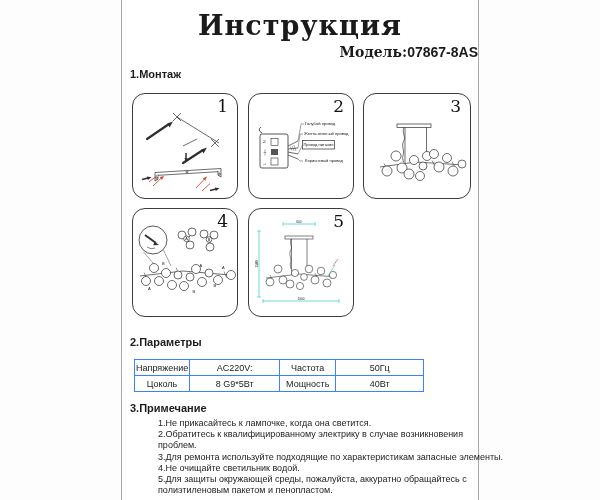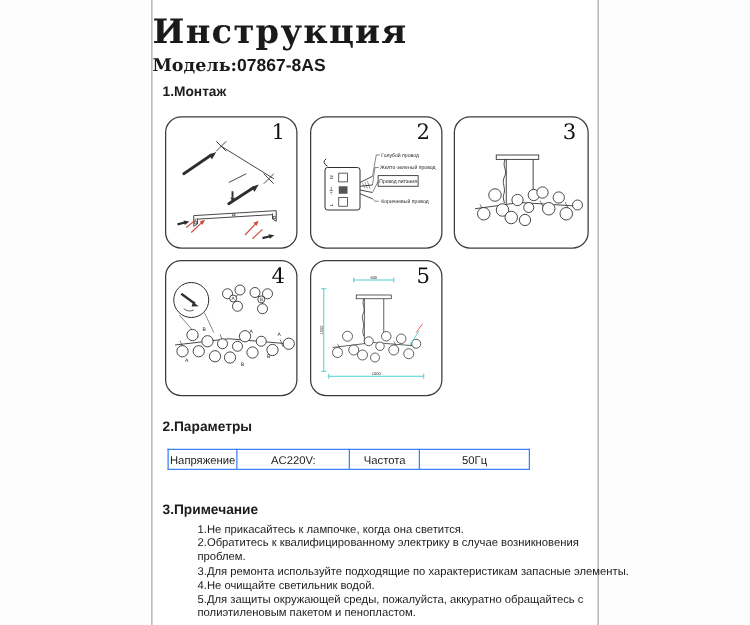--- a/index.html
+++ b/index.html
@@ -1,23 +1,23 @@
 <!DOCTYPE html>
 <html><head>
 <meta charset="utf-8">
 <style>
   html,body{margin:0;padding:0;background:#fdfdfd;}
   .stage{position:relative;width:600px;height:500px;background:#fdfdfd;overflow:hidden;
          font-family:"Liberation Sans",sans-serif;color:#1a1a1a;}
   .page{position:absolute;left:121px;top:0;width:356px;height:500px;background:#fff;
         border-left:1px solid #a8a8a8;border-right:1px solid #a8a8a8;}
-  .title{position:absolute;left:122px;top:10px;width:356px;
+  .title{position:absolute;left:122px;top:10px;width:356px;text-align:center;
          font-family:"DejaVu Serif","Liberation Serif",serif;font-weight:bold;
          font-size:27px;letter-spacing:1px;}
-  .model{position:absolute;left:122px;top:44px;width:356px;text-align:left;
+  .model{position:absolute;left:122px;top:44px;width:356px;text-align:right;
          font-weight:bold;font-size:14px;}
   .model .ml{font-family:"DejaVu Serif","Liberation Serif",serif;}
   .model .mv{font-family:"Liberation Sans",sans-serif;}
   .heading{position:absolute;font-size:11px;color:#1c1c1c;font-weight:bold;}
   .h-montage{left:130px;top:68px;}
   .h-params{left:130px;top:336px;}
   .h-notes{left:130px;top:402px;}
   .dbox{position:absolute;border:1px solid #3c3c3c;border-radius:13px;background:#fff;}
   .dbox svg{position:absolute;left:0;top:0;width:100%;height:100%;}
   .boxnum{position:absolute;top:2px;right:9px;font-family:"DejaVu Serif","Liberation Serif",serif;
@@ -255,20 +255,26 @@
         <col style="width:56px">
         <col style="width:88px">
       </colgroup>
     <tbody>
         <tr>
       <td>Напряжение</td>
       <td>AC220V:</td>
       <td>Частота</td>
       <td>50Гц</td>
     </tr>
+    <tr>
+      <td>Цоколь</td>
+      <td>8 G9*5Вт</td>
+      <td>Мощность</td>
+      <td>40Вт</td>
+    </tr>
   </tbody>
     </table>
 
   <div class="heading h-notes">3.Примечание</div>
 
   <div class="notes">
     <div>1.Не прикасайтесь к лампочке, когда она светится.</div>
     <div>2.Обратитесь к квалифицированному электрику в случае возникновения проблем.</div>
     <div>3.Для ремонта используйте подходящие по характеристикам запасные элементы.</div>
     <div>4.Не очищайте светильник водой.</div>

